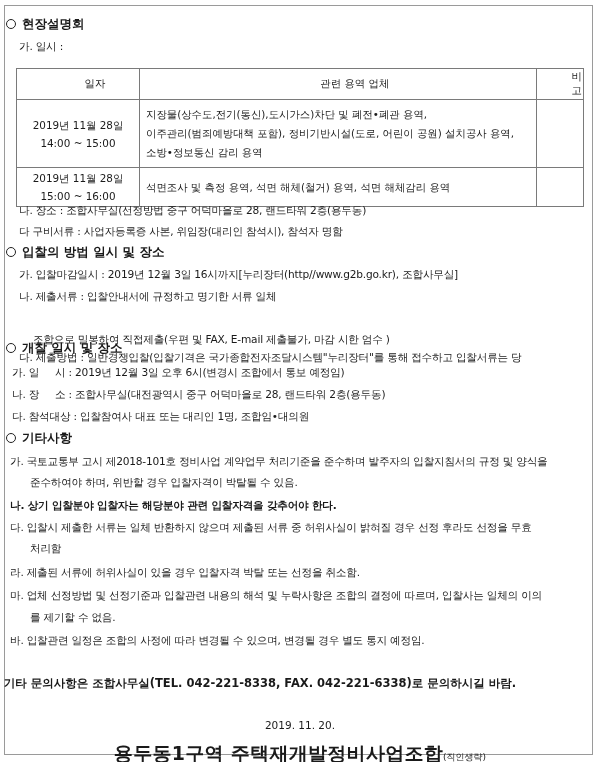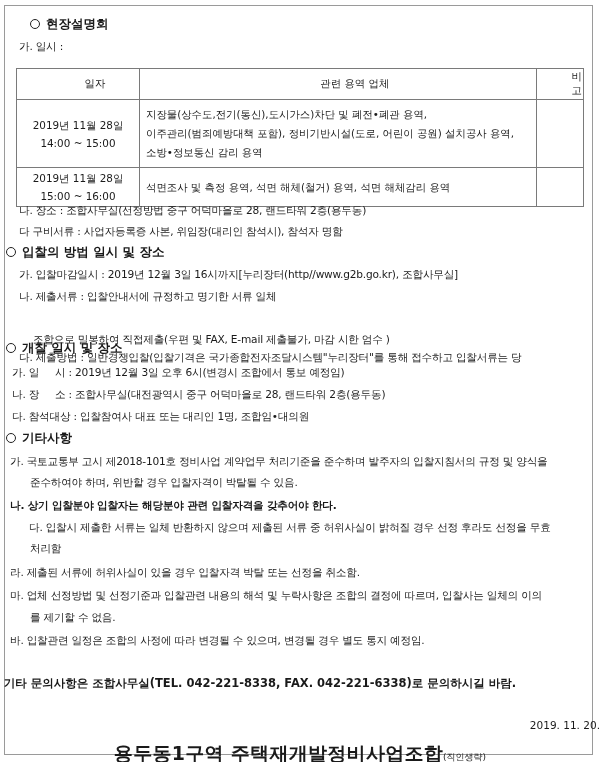--- a/index.html
+++ b/index.html
@@ -13,30 +13,30 @@
              border-radius: 50%; vertical-align: -1px; margin-right: 6px; box-sizing: border-box; }
   .t { font-size: 10.6px; letter-spacing: -0.2px; }
   table.sched { position: absolute; left: 16px; top: 68px; width: 568px; border-collapse: collapse;
                 font-size: 10.4px; }
   table.sched th, table.sched td { border: 1px solid #7a7a7a; }
   table.sched th { font-weight: normal; height: 21px; text-align: center; padding-left: 35px; }
   table.sched td.date { text-align: center; line-height: 18px; width: 120px; }
   table.sched td.desc { padding-left: 6px; line-height: 19px; }
   table.sched td.note { width: 42px; }
   .contact { font-size: 11.5px; font-weight: bold; left: 0; width: 520px; text-align: center; }
-  .date-line { font-size: 10.5px; left: 0; width: 600px; text-align: right; }
+  .date-line { font-size: 10.5px; left: 0; width: 600px; text-align: center; }
   .org { font-size: 19px; font-weight: bold; left: 0; width: 600px; text-align: center; letter-spacing: 0.3px; }
   .org small { font-size: 9px; font-weight: normal; letter-spacing: 0; }
 </style>
 </head>
 <body>
 
 <div class="frame"></div>
 
-<div class="abs h" style="top:16px;padding-left:24px;">
+<div class="abs h" style="top:16px;">
   <span class="circ"></span><span>현장설명회</span>
 </div>
 <div class="abs t" style="left:19px; top:40px;">가. 일시 :</div>
 
 <table class="sched">
   <tbody>
       <tr>
     <th>일자</th>
     <th>관련 용역 업체</th>
     <th>비고</th>
@@ -83,21 +83,21 @@
 <div class="abs t" style="left:12px; top:366px; white-space:pre;">가. 일     시 : 2019년 12월 3일 오후 6시(변경시 조합에서 통보 예정임)</div>
 <div class="abs t" style="left:12px; top:388px; white-space:pre;">나. 장     소 : 조합사무실(대전광역시 중구 어덕마을로 28, 랜드타워 2층(용두동)</div>
 <div class="abs t" style="left:12px; top:410px;">다. 참석대상 : 입찰참여사 대표 또는 대리인 1명, 조합임•대의원</div>
 
 <div class="abs h" style="top:430px;">
   <span class="circ"></span><span>기타사항</span>
 </div>
 <div class="abs t" style="left:10px; top:455px;text-align:right;">가. 국토교통부 고시 제2018-101호 정비사업 계약업무 처리기준을 준수하며 발주자의 입찰지침서의 규정 및 양식을</div>
 <div class="abs t" style="left:30px; top:476px;">준수하여야 하며, 위반할 경우 입찰자격이 박탈될 수 있음.</div>
 <div class="abs t" style="left:10px; top:499px;font-weight:bold;">나. 상기 입찰분야 입찰자는 해당분야 관련 입찰자격을 갖추어야 한다.</div>
-<div class="abs t" style="left:10px; top:521px;margin-left:19px;">다. 입찰시 제출한 서류는 일체 반환하지 않으며 제출된 서류 중 허위사실이 밝혀질 경우 선정 후라도 선정을 무효</div>
+<div class="abs t" style="left:10px; top:521px;">다. 입찰시 제출한 서류는 일체 반환하지 않으며 제출된 서류 중 허위사실이 밝혀질 경우 선정 후라도 선정을 무효</div>
 <div class="abs t" style="left:30px; top:542px;">처리함</div>
 <div class="abs t" style="left:10px; top:566px;">라. 제출된 서류에 허위사실이 있을 경우 입찰자격 박탈 또는 선정을 취소함.</div>
 <div class="abs t" style="left:10px; top:589px;">마. 업체 선정방법 및 선정기준과 입찰관련 내용의 해석 및 누락사항은 조합의 결정에 따르며, 입찰사는 일체의 이의</div>
 <div class="abs t" style="left:30px; top:611px;">를 제기할 수 없음.</div>
 <div class="abs t" style="left:10px; top:634px;">바. 입찰관련 일정은 조합의 사정에 따라 변경될 수 있으며, 변경될 경우 별도 통지 예정임.</div>
 
 <div class="abs contact" style="top:676px;">기타 문의사항은 조합사무실(TEL. 042-221-8338, FAX. 042-221-6338)로 문의하시길 바람.</div>
 
 <div class="abs date-line" style="top:719px;">2019. 11. 20.</div>
 

